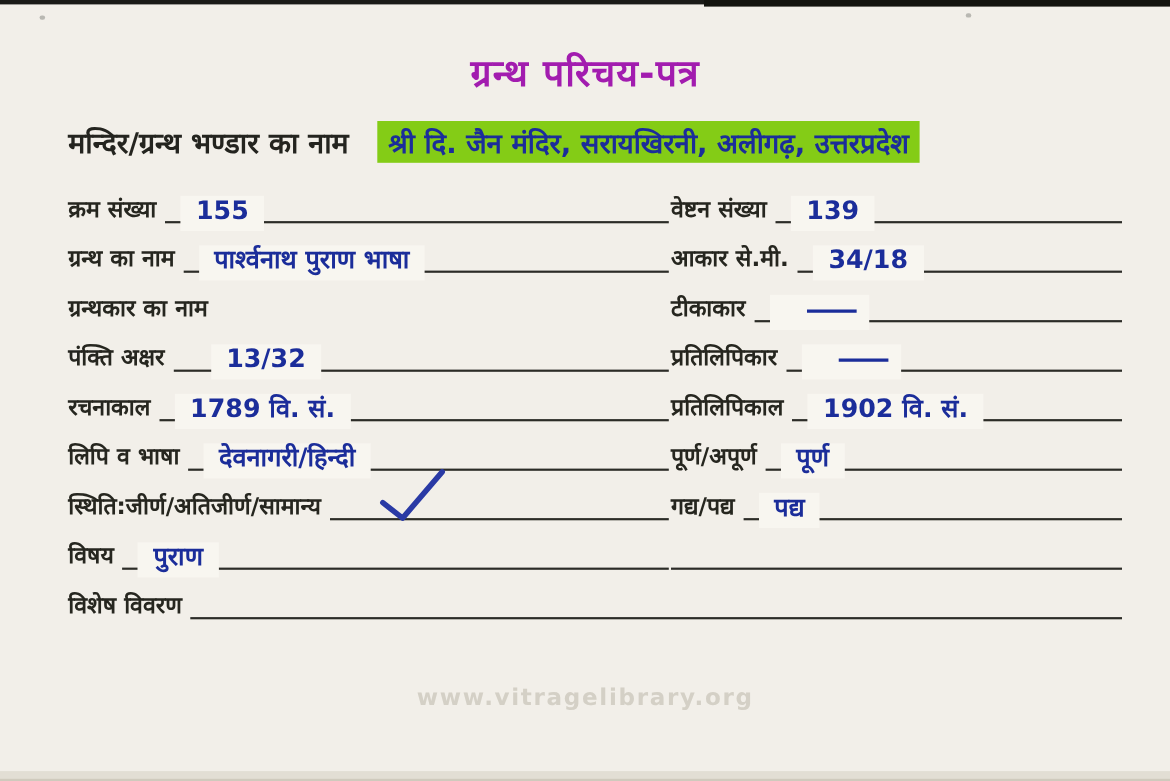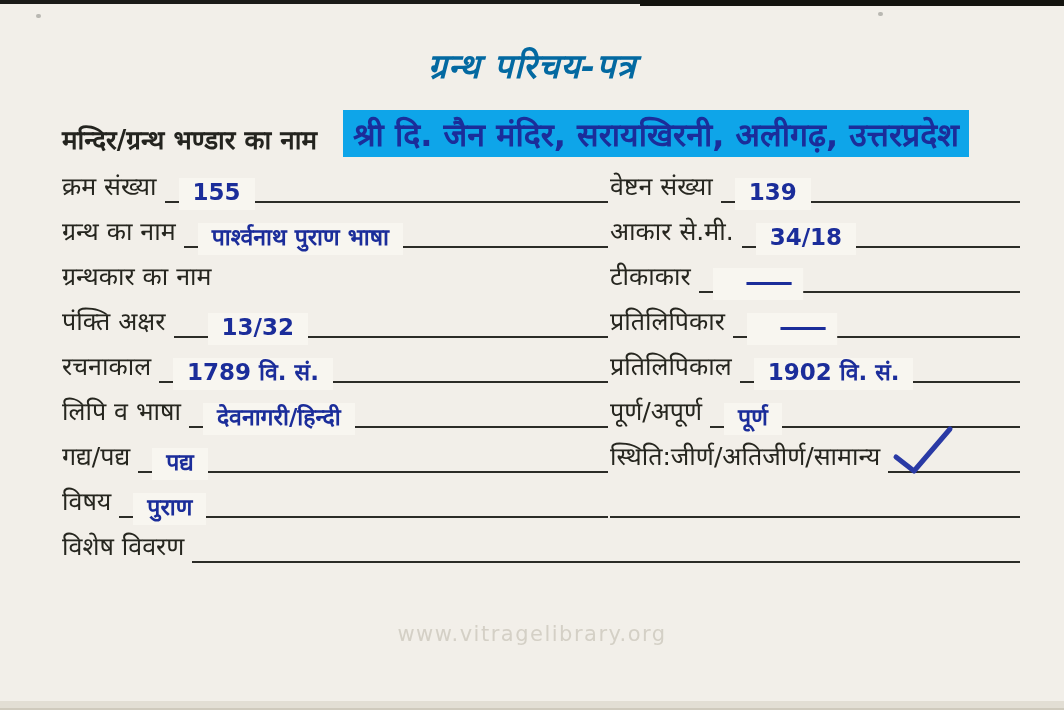--- a/index.html
+++ b/index.html
@@ -10,57 +10,57 @@
     color:#24241f;
   }
   
   .scan-top-edge{position:absolute;top:0;left:0;width:100%;height:4px;background:#1b1b18;}
   .scan-top-edge2{position:absolute;top:0;left:640px;right:0;height:6px;background:#14140f;}
   .scan-bottom-strip{position:absolute;bottom:0;left:0;width:100%;height:7px;background:#e2ded4;border-bottom:2px solid #cfcabd;}
   .speck{position:absolute;width:5px;height:4px;background:#8a8a85;border-radius:2px;opacity:.55;}
 
   .title{
     position:absolute;top:42px;left:0;width:100%;text-align:center;
-    font-size:34px;font-weight:bold;letter-spacing:1px;color:#0369a1;font-style:italic;
+    font-size:34px;font-weight:bold;letter-spacing:1px;color:#a21caf;
   }
 
   .header-row{
     position:absolute;top:110px;left:62px;right:40px;
-    display:flex;align-items:flex-end;white-space:nowrap;
+    display:flex;align-items:center;white-space:nowrap;
   }
   .header-row .label{font-size:26px;font-weight:bold;padding-right:26px;}
   .header-row .value{
-    font-size:32px;font-weight:bold;color:#1b2d9a;
-    background:#0ea5e9;padding:2px 10px;
+    font-size:25px;font-weight:bold;color:#1b2d9a;
+    background:#84cc16;padding:2px 10px;
   }
 
   .form-grid{
     position:absolute;top:158px;left:62px;
     display:grid;grid-template-columns:548px 412px;grid-auto-rows:45px;
   }
   .cell{display:flex;align-items:flex-end;position:relative;padding-right:2px;}
   .cell .label{
-    white-space:nowrap;font-size:25px;font-weight:normal;color:#26261f;
+    white-space:nowrap;font-size:21px;font-weight:bold;color:#26261f;
     padding:0 8px 1px 0;line-height:1.15;
   }
   .cell .fill{flex:1;position:relative;border-bottom:2.5px solid #2c2c27;height:100%;}
   .cell .value{
     position:absolute;bottom:-9px;left:14px;white-space:nowrap;
     font-size:23px;font-weight:bold;color:#1b2d9a;
     background:#f8f6f0;padding:1px 14px 3px;line-height:1.2;
   }
   .value.pen-dash{transform:scaleX(2.2);transform-origin:left bottom;padding-right:4px;}
   .full-span{grid-column:1 / -1;}
   .cell .value.offset-lg{left:34px;margin-top:44px;}
 
   .tick{position:absolute;left:278px;bottom:-4px;width:70px;height:52px;pointer-events:none;}
 
   .watermark{
     position:absolute;top:622px;left:0;width:100%;text-align:center;
-    font-size:21px;letter-spacing:1.5px;color:#d4d0c6;font-weight:normal;
+    font-size:21px;letter-spacing:1.5px;color:#d4d0c6;font-weight:bold;
   }
 </style>
 </head>
 <body>
 
 <div class="scan-top-edge"></div>
 <div class="scan-top-edge2"></div>
 <div class="scan-bottom-strip"></div>
 <div class="speck" style="top:14px;left:36px;"></div>
 <div class="speck" style="top:12px;left:878px;"></div>
@@ -144,31 +144,31 @@
     </span>
   </div>
   <div class="cell">
     <span class="label">पूर्ण/अपूर्ण</span>
     <span class="fill">
       <span class="value">पूर्ण</span>
     </span>
   </div>
 
   <div class="cell">
-    <span class="label">गद्य/पद्य</span>
-    <span class="fill">
-      <span class="value">पद्य</span>
-    </span>
-  </div>
-  <div class="cell">
     <span class="label">स्थिति:जीर्ण/अतिजीर्ण/सामान्य</span>
     <span class="fill"></span>
     <svg class="tick" viewBox="0 0 70 52">
       <path d="M8 32 L26 46 L62 4" fill="none" stroke="#2a3aa5" stroke-width="5" stroke-linecap="round" stroke-linejoin="round"></path>
     </svg>
+  </div>
+  <div class="cell">
+    <span class="label">गद्य/पद्य</span>
+    <span class="fill">
+      <span class="value">पद्य</span>
+    </span>
   </div>
 
   <div class="cell">
     <span class="label">विषय</span>
     <span class="fill">
       <span class="value">पुराण</span>
     </span>
   </div>
   <div class="cell">
     <span class="fill"></span>

